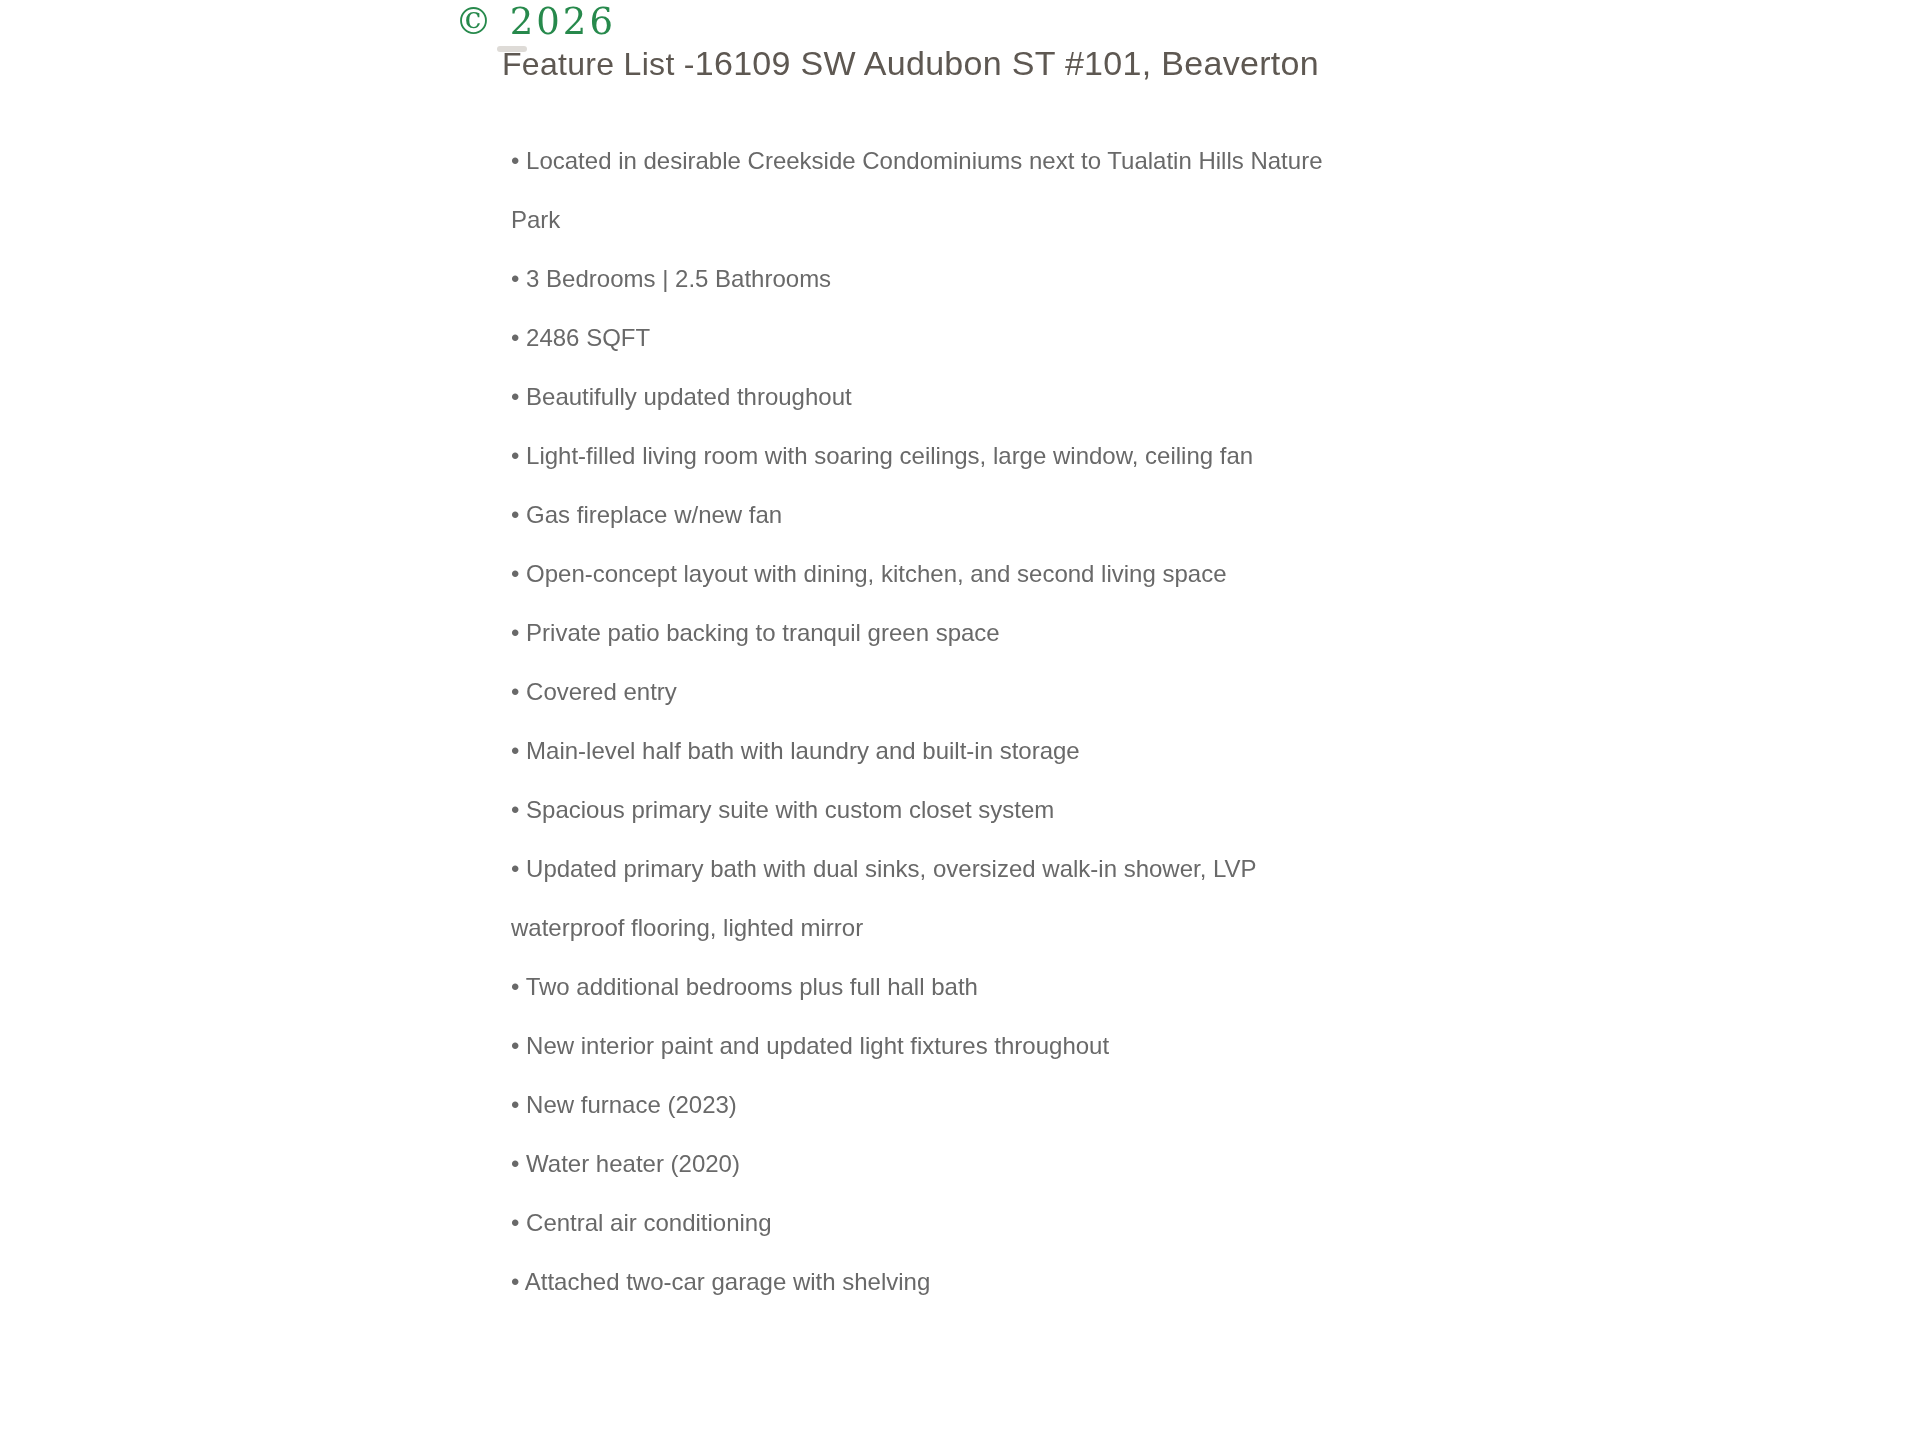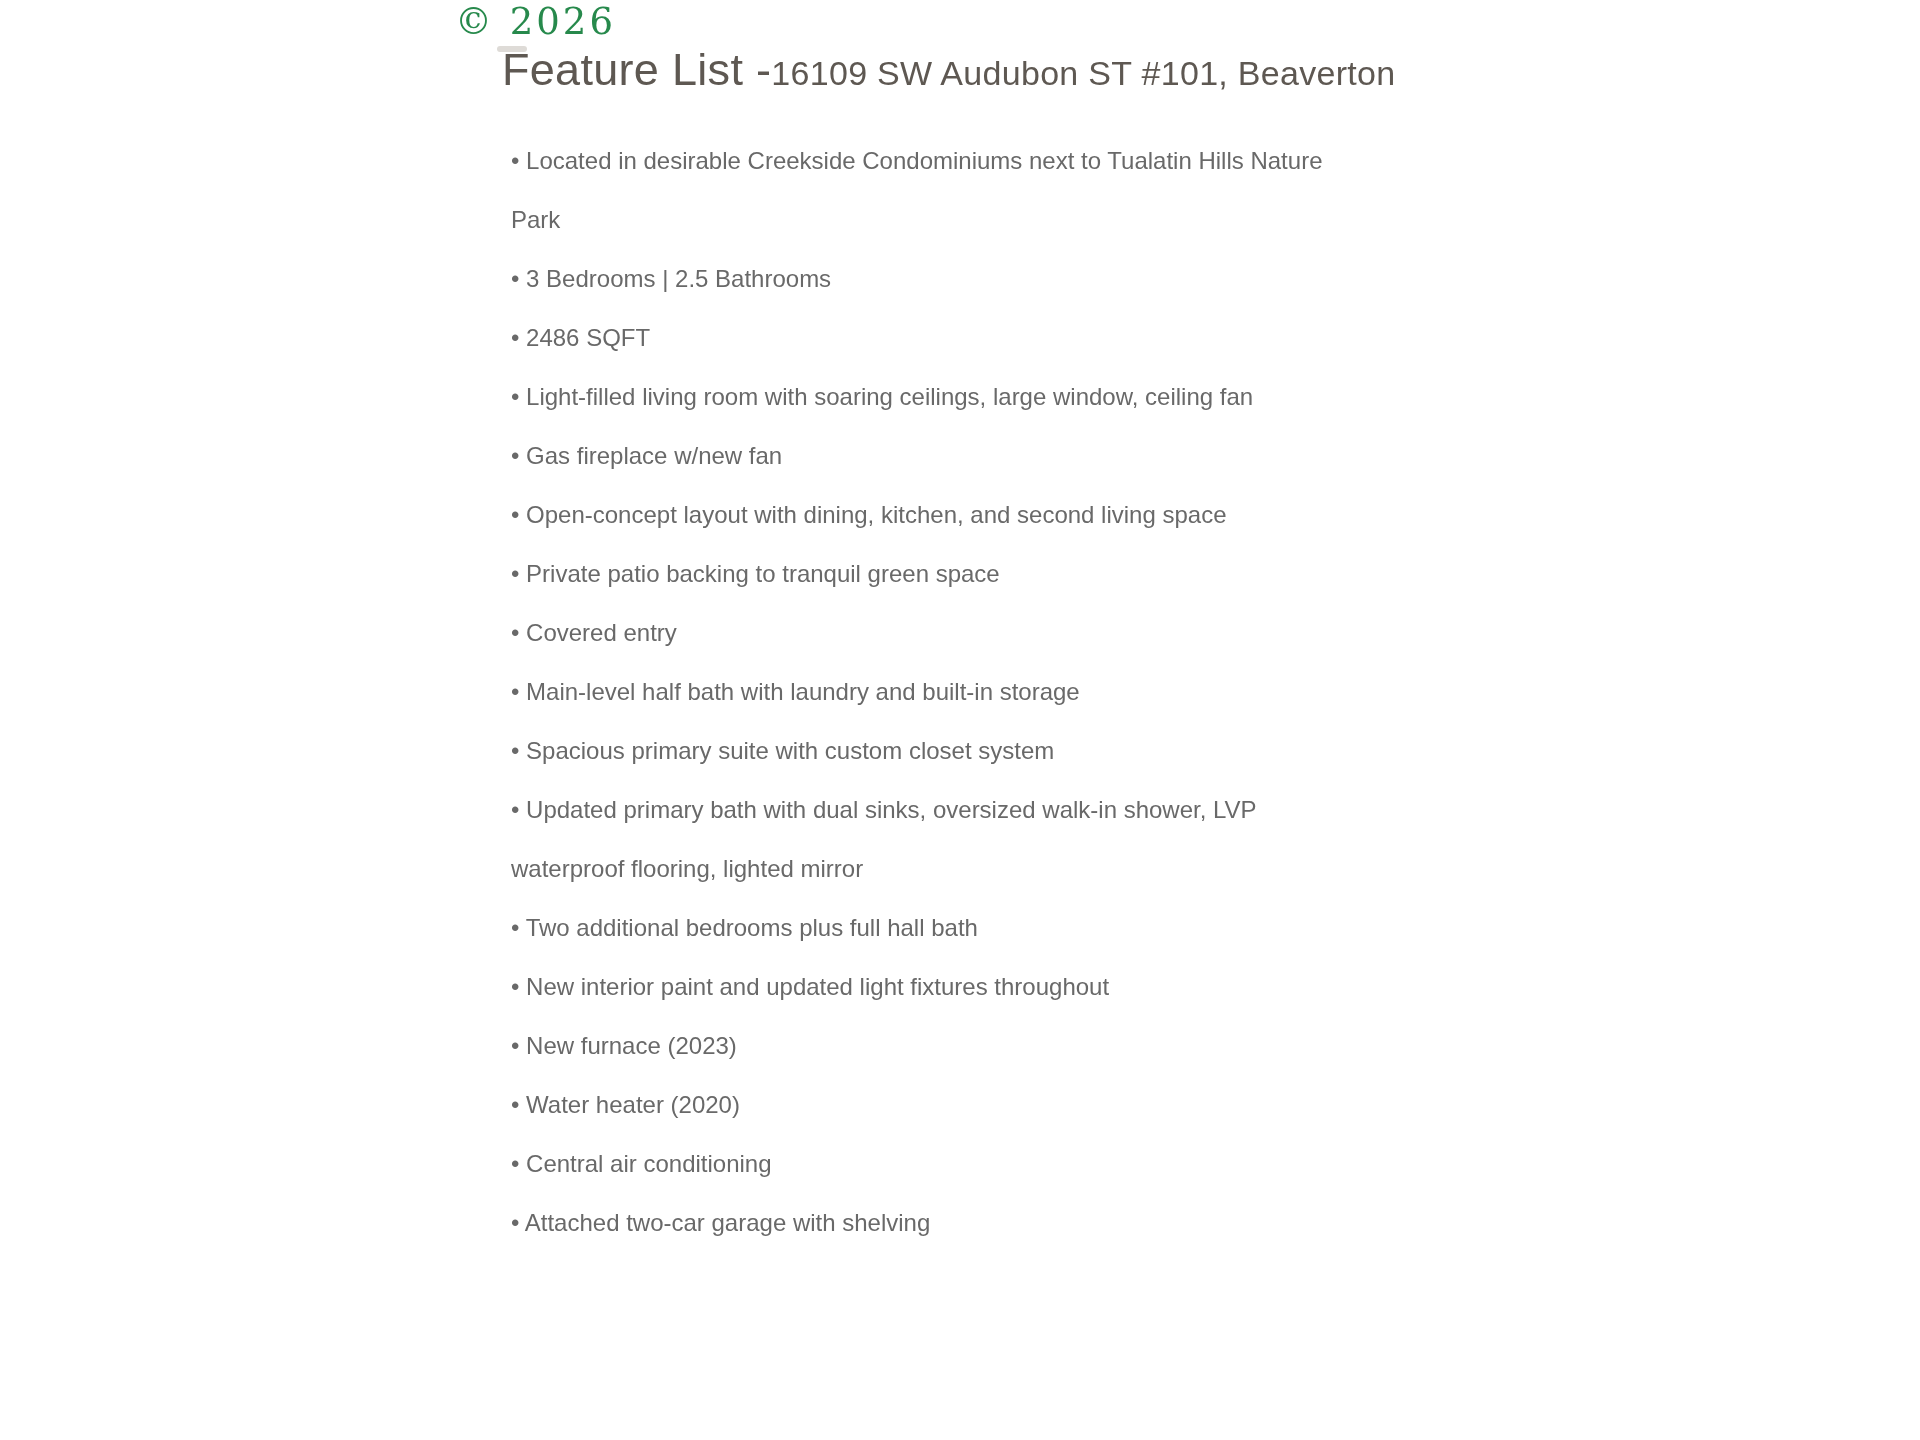--- a/index.html
+++ b/index.html
@@ -38,21 +38,21 @@
     position: absolute;
     left: 502px;
     top: 44px;
     margin: 0;
     font-weight: 400;
     color: #5e5852;
     white-space: nowrap;
     letter-spacing: 0.3px;
   }
   .title-prefix {
-    font-size: 45px;
+    font-size: 32px;
   }
   .title-address {
     font-size: 34px;
     margin-top: 22px;
   }
   .features {
     position: absolute;
     left: 503px;
     top: 131px;
     width: 1020px;
@@ -75,20 +75,21 @@
 
   <div class="watermark-dash"></div>
 
   <h1 class="title"><span class="title-prefix">Feature List -</span><span class="title-address">16109 SW Audubon ST #101, Beaverton</span></h1>
 
   <div class="features">
     <div class="feature-line">• Located in desirable Creekside Condominiums next to Tualatin Hills Nature</div>
     <div class="feature-line">Park</div>
     <div class="feature-line">• 3 Bedrooms | 2.5 Bathrooms</div>
     <div class="feature-line">• 2486 SQFT</div>
+    <div class="feature-line">• Beautifully updated throughout</div>
     <div class="feature-line">• Light-filled living room with soaring ceilings, large window, ceiling fan</div>
     <div class="feature-line">• Gas fireplace w/new fan</div>
     <div class="feature-line">• Open-concept layout with dining, kitchen, and second living space</div>
     <div class="feature-line">• Private patio backing to tranquil green space</div>
     <div class="feature-line">• Covered entry</div>
     <div class="feature-line">• Main-level half bath with laundry and built-in storage</div>
     <div class="feature-line">• Spacious primary suite with custom closet system</div>
     <div class="feature-line">• Updated primary bath with dual sinks, oversized walk-in shower, LVP</div>
     <div class="feature-line">waterproof flooring, lighted mirror</div>
     <div class="feature-line">• Two additional bedrooms plus full hall bath</div>

